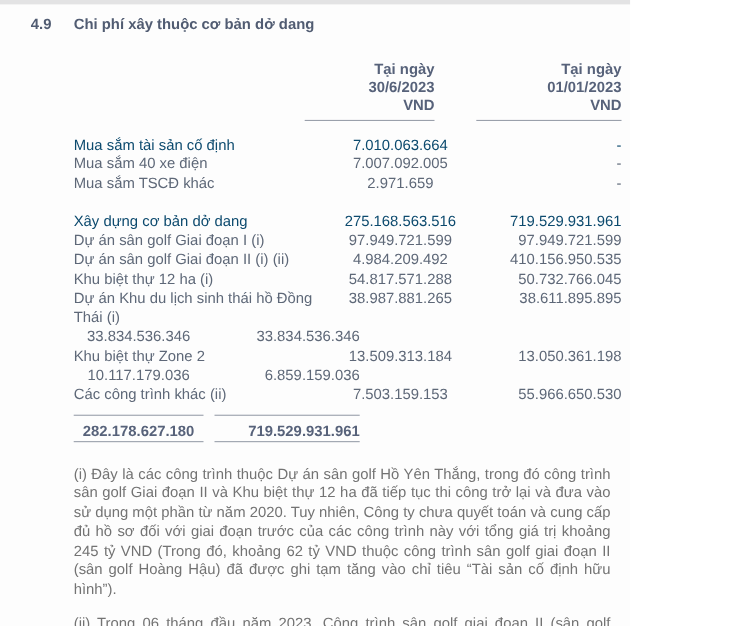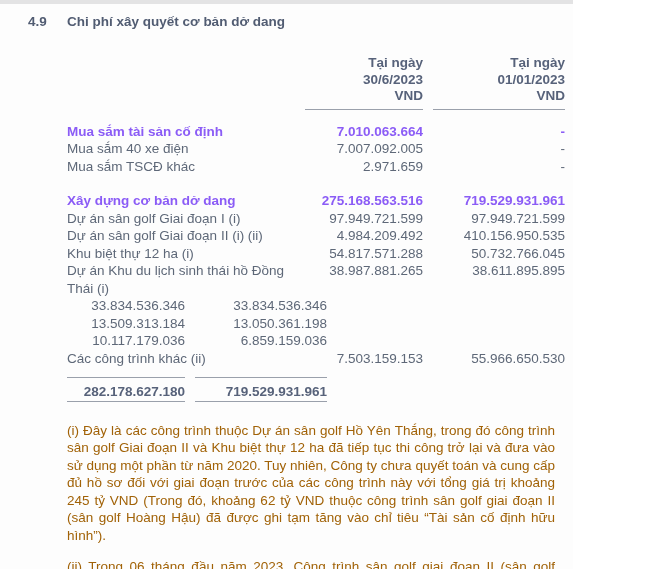--- a/index.html
+++ b/index.html
@@ -38,27 +38,27 @@
 
   
   .table-area { margin-left: 39px; }
 
   .trow {
     display: flex;
     align-items: baseline;
     line-height: 17.5px;
   }
   .trow .label { flex: 1 1 auto; padding-right: 6px; }
-  .col-v1 { flex: 0 0 118px; width: 118px; text-align: right; }
+  .col-v1 { flex: 0 0 118px; width: 118px; text-align: center; }
   .col-v2 { flex: 0 0 132px; width: 132px; text-align: right; margin-left: 10px; }
 
-  .bold { font-weight: bold; color: #8b5cf6; }
+  .bold { font-weight: normal; color: #0c4a6e; }
 
   
-  .thead { display: flex; margin-top: 26px; }
+  .thead { display: flex; margin-top: 26px; gap: 28px; }
   .thead .spacer { flex: 1 1 auto; }
   .thead .colhead {
     text-align: right;
     font-weight: bold;
     color: #57627a;
     line-height: 16.5px;
     padding-bottom: 4px;
     border-bottom: 1.5px solid #9aa0ab;
   }
   .gap-before { margin-top: 17px; }
@@ -74,33 +74,33 @@
     font-weight: bold;
     color: #57627a;
   }
 
   
   .footnotes { margin: 20px 10px 0 39px; }
   .footnote {
     text-align: justify;
     line-height: 17.6px;
     margin-bottom: 9px;
-    color: #a16207;
+    color: #737373;
   }
 </style>
 </head>
 <body>
 
 <div class="page">
   <div class="top-strip"></div>
   <div class="content">
 
     <div class="section-title">
       <span class="section-number">4.9</span>
-      <span>Chi phí xây quyết cơ bản dở dang</span>
+      <span>Chi phí xây thuộc cơ bản dở dang</span>
     </div>
 
     <div class="table-area">
 
       <div class="thead">
         <span class="spacer"></span>
         <span class="colhead col-v1">
           <span>Tại ngày</span><br>
           <span>30/6/2023</span><br>
           <span>VND</span>
@@ -151,20 +151,21 @@
           <div class="trow">
     <span class="label">Dự án Khu du lịch sinh thái hồ Đồng Thái (i)</span>
     <span class="col-v1">38.987.881.265</span>
     <span class="col-v2">38.611.895.895</span>
   </div>
           <div class="trow">
     <span class="col-v1">33.834.536.346</span>
     <span class="col-v2">33.834.536.346</span>
   </div>
           <div class="trow">
+    <span class="label">Khu biệt thự Zone 2</span>
     <span class="col-v1">13.509.313.184</span>
     <span class="col-v2">13.050.361.198</span>
   </div>
           <div class="trow">
     <span class="col-v1">10.117.179.036</span>
     <span class="col-v2">6.859.159.036</span>
   </div>
           <div class="trow">
     <span class="label">Các công trình khác (ii)</span>
     <span class="col-v1">7.503.159.153</span>

